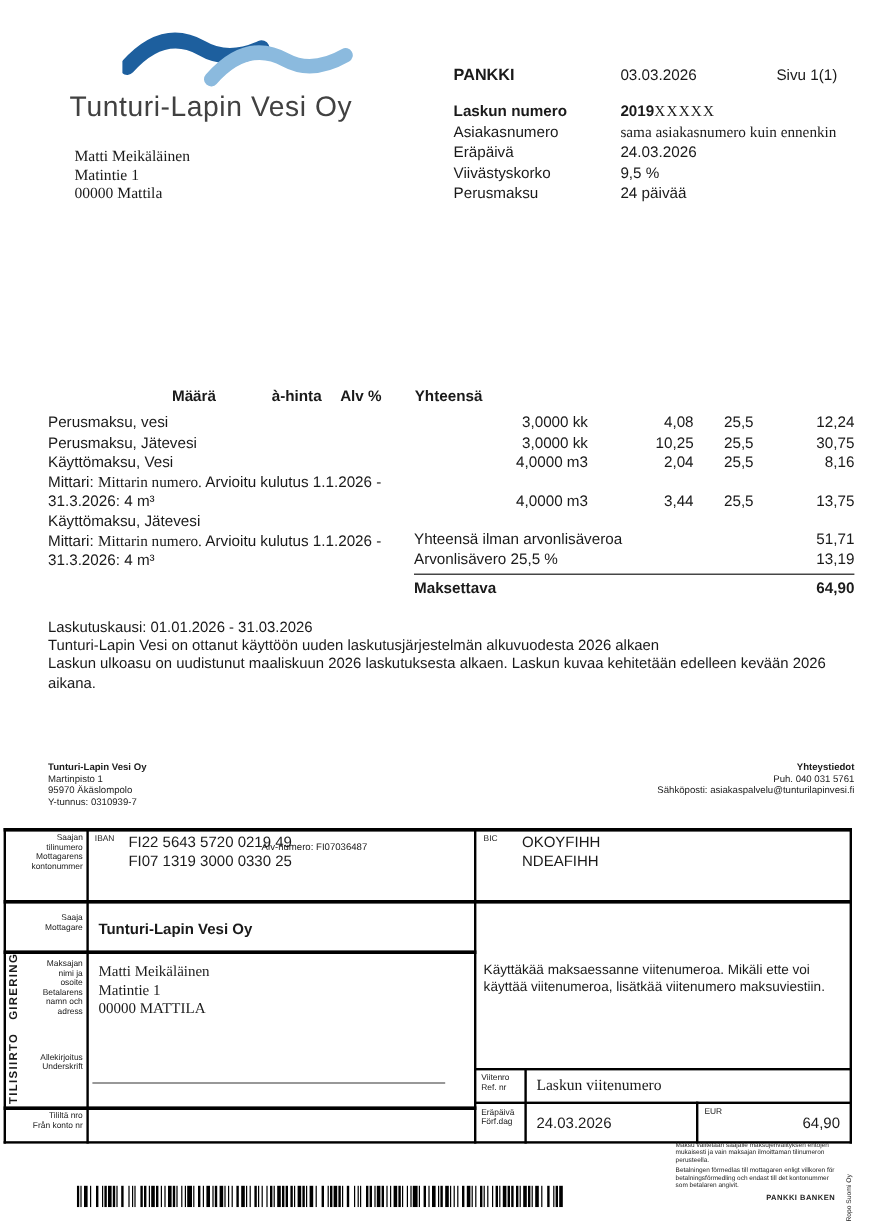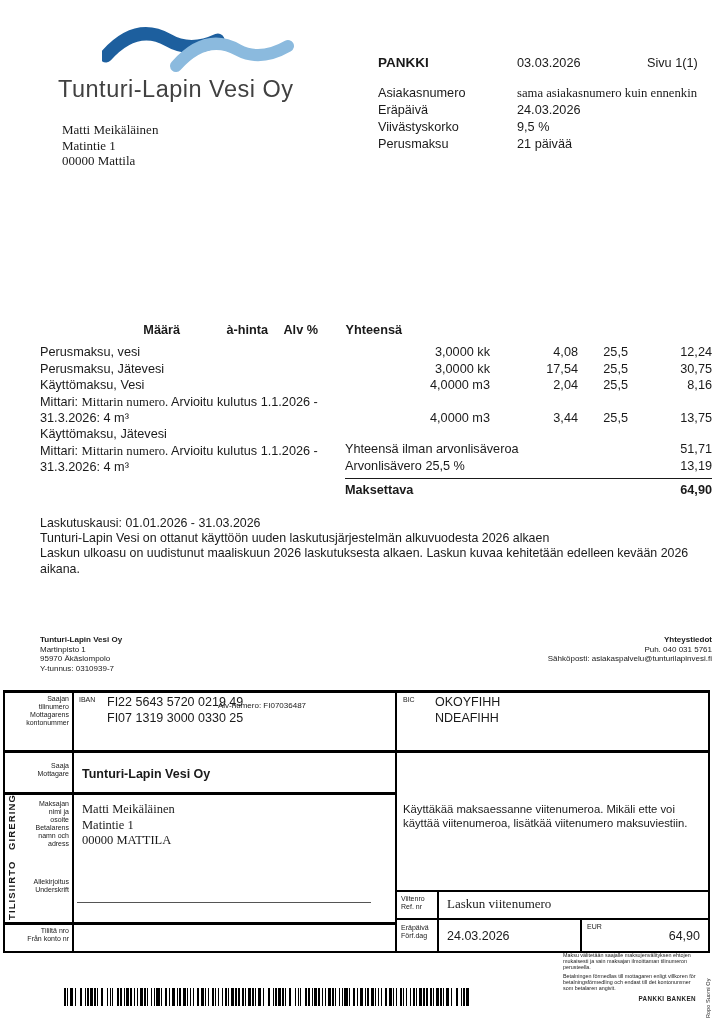--- a/index.html
+++ b/index.html
@@ -67,55 +67,59 @@
     <div>Matintie 1</div>
     <div>00000 Mattila</div>
   </div>
 
   <div class="abs b" style="left:378px;top:55px;font-size:13.5px;">PANKKI</div>
   <div class="abs" style="left:517px;top:56px;font-size:12.7px;">03.03.2026</div>
   <div class="abs" style="left:647px;top:56px;font-size:12.7px;">Sivu 1(1)</div>
 
   <div class="abs" style="left:378px;top:85px;width:334px;">
     <div class="ihrow">
+      <span class="ihlabel b">Laskun numero</span>
+      <span><span class="b">2019</span><span class="serif" style="letter-spacing:1px;">XXXXX</span></span>
+    </div>
+    <div class="ihrow">
       <span class="ihlabel">Asiakasnumero</span>
       <span class="serif">sama asiakasnumero kuin ennenkin</span>
     </div>
     <div class="ihrow">
       <span class="ihlabel">Eräpäivä</span>
       <span>24.03.2026</span>
     </div>
     <div class="ihrow">
       <span class="ihlabel">Viivästyskorko</span>
       <span>9,5 %</span>
     </div>
     <div class="ihrow">
       <span class="ihlabel">Perusmaksu</span>
-      <span>21 päivää</span>
+      <span>24 päivää</span>
     </div>
   </div>
 
   <div class="abs" style="left:40px;top:322px;width:672px;">
     <div class="trow b" style="margin-bottom:6px;">
       <span class="c-qty">Määrä</span>
       <span class="c-price">à-hinta</span>
       <span class="c-vat">Alv %</span>
       <span class="c-tot">Yhteensä</span>
     </div>
     <div class="trow">
       <span class="c-desc">Perusmaksu, vesi</span>
       <span class="c-qty">3,0000 kk</span>
       <span class="c-price">4,08</span>
       <span class="c-vat">25,5</span>
       <span class="c-tot">12,24</span>
     </div>
     <div class="trow">
       <span class="c-desc">Perusmaksu, Jätevesi</span>
       <span class="c-qty">3,0000 kk</span>
-      <span class="c-price">17,54</span>
+      <span class="c-price">10,25</span>
       <span class="c-vat">25,5</span>
       <span class="c-tot">30,75</span>
     </div>
     <div class="trow">
       <span class="c-desc">Käyttömaksu, Vesi</span>
       <span class="c-qty">4,0000 m3</span>
       <span class="c-price">2,04</span>
       <span class="c-vat">25,5</span>
       <span class="c-tot">8,16</span>
     </div>

